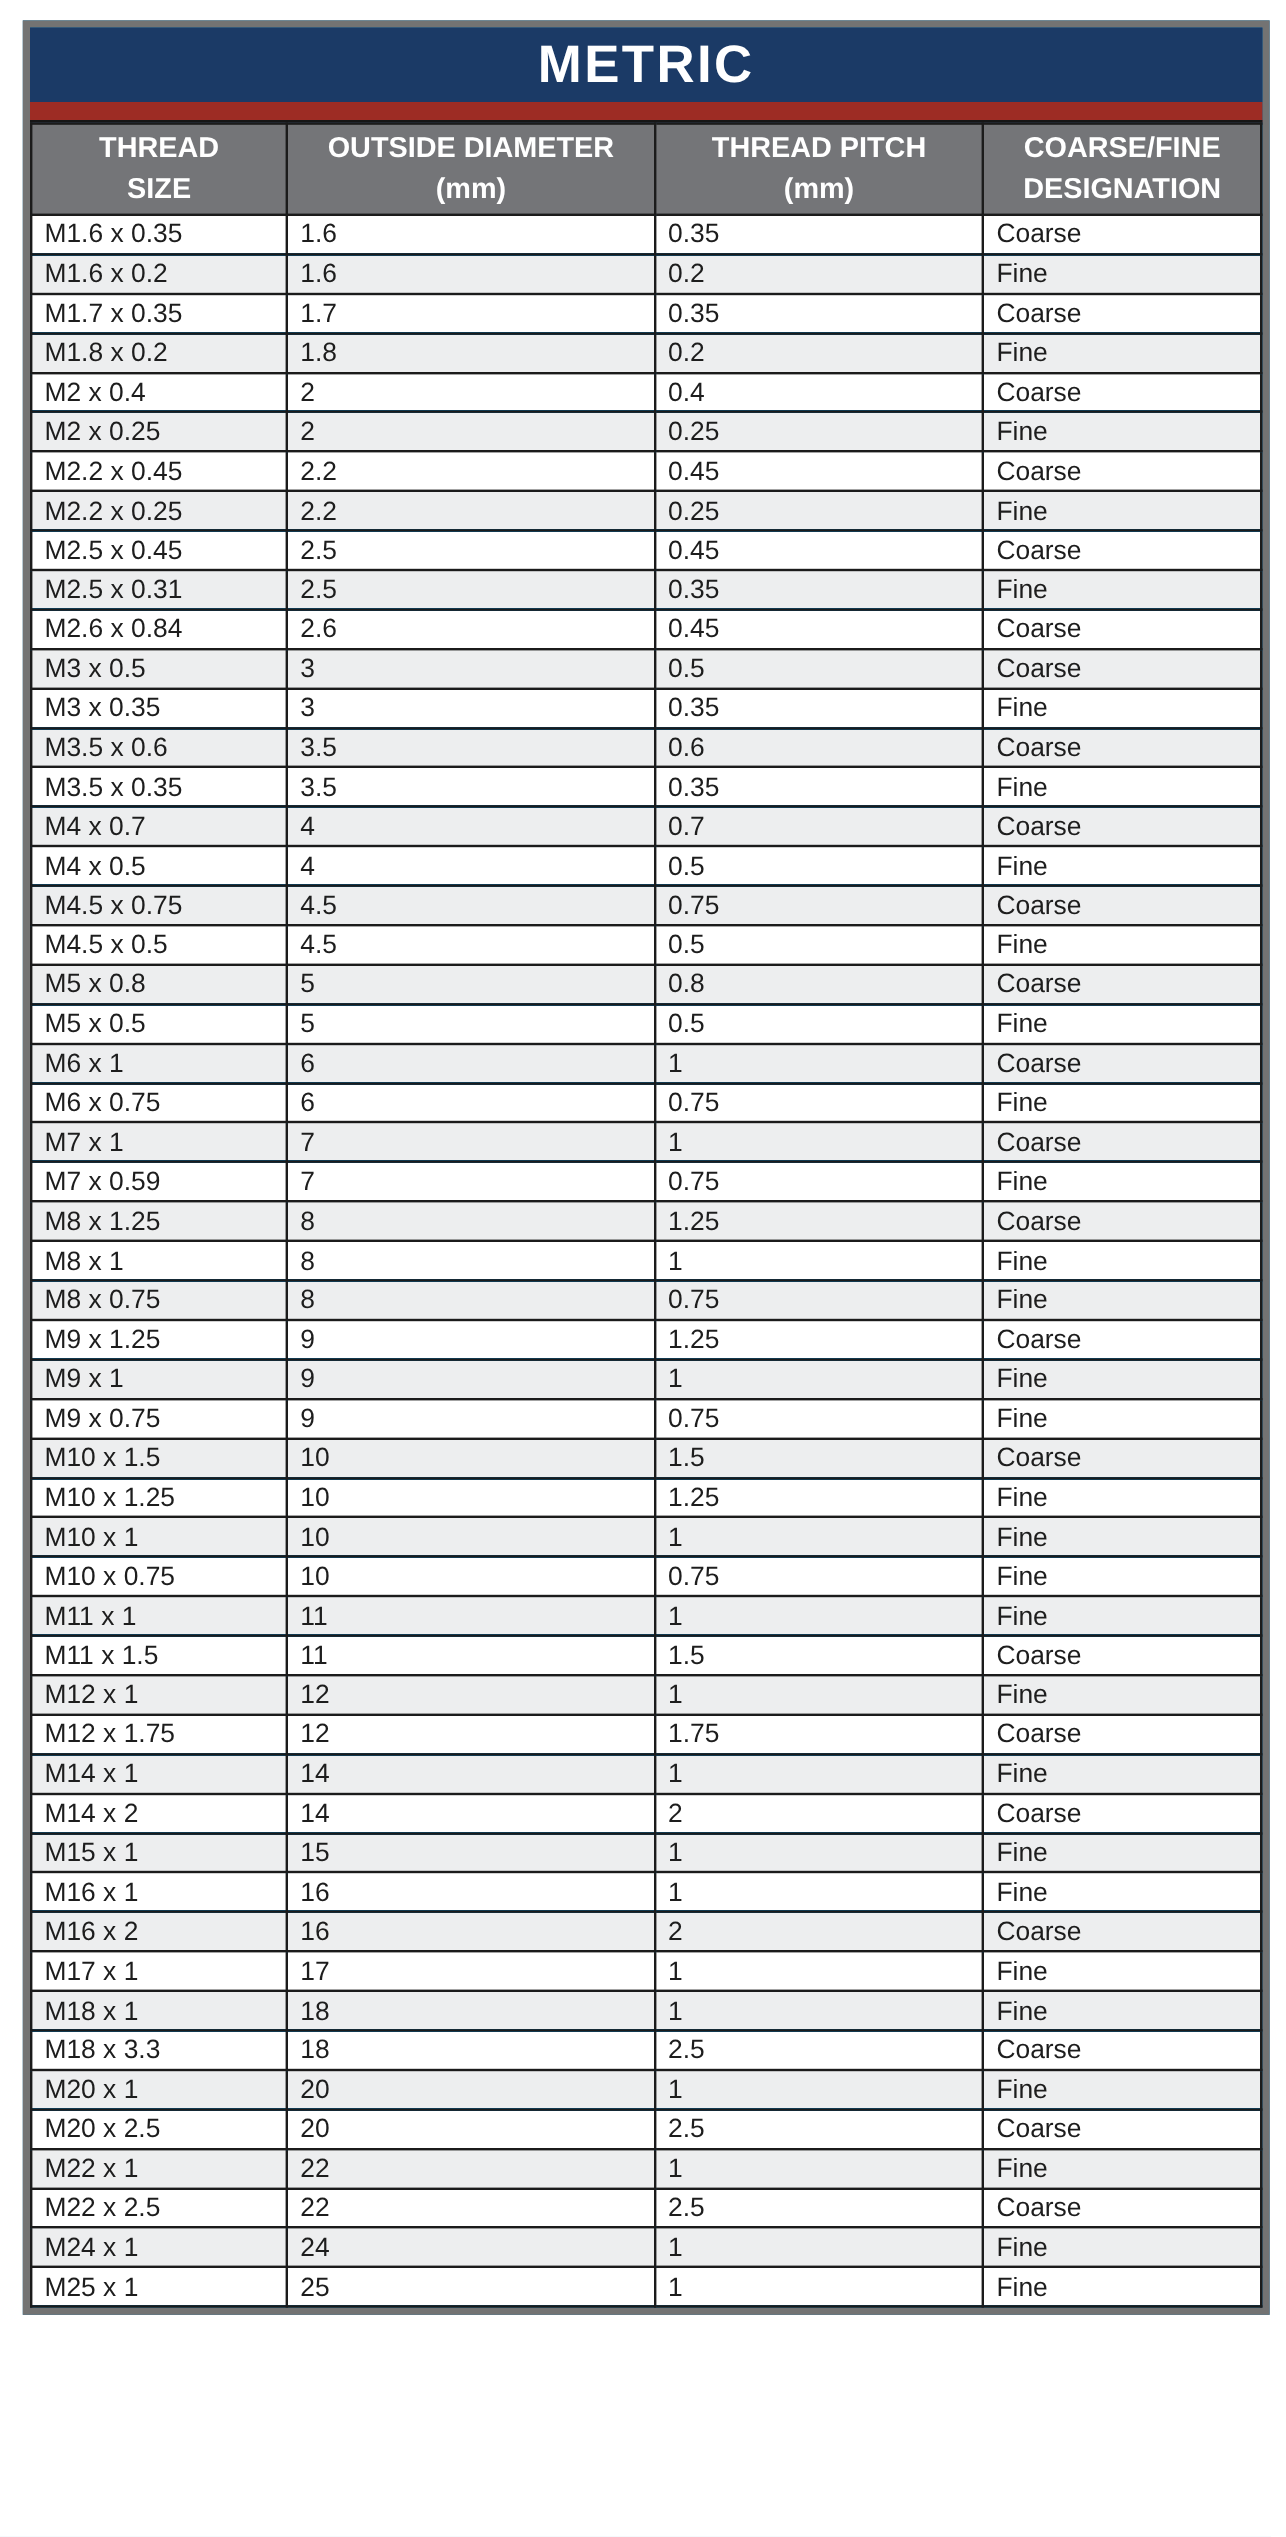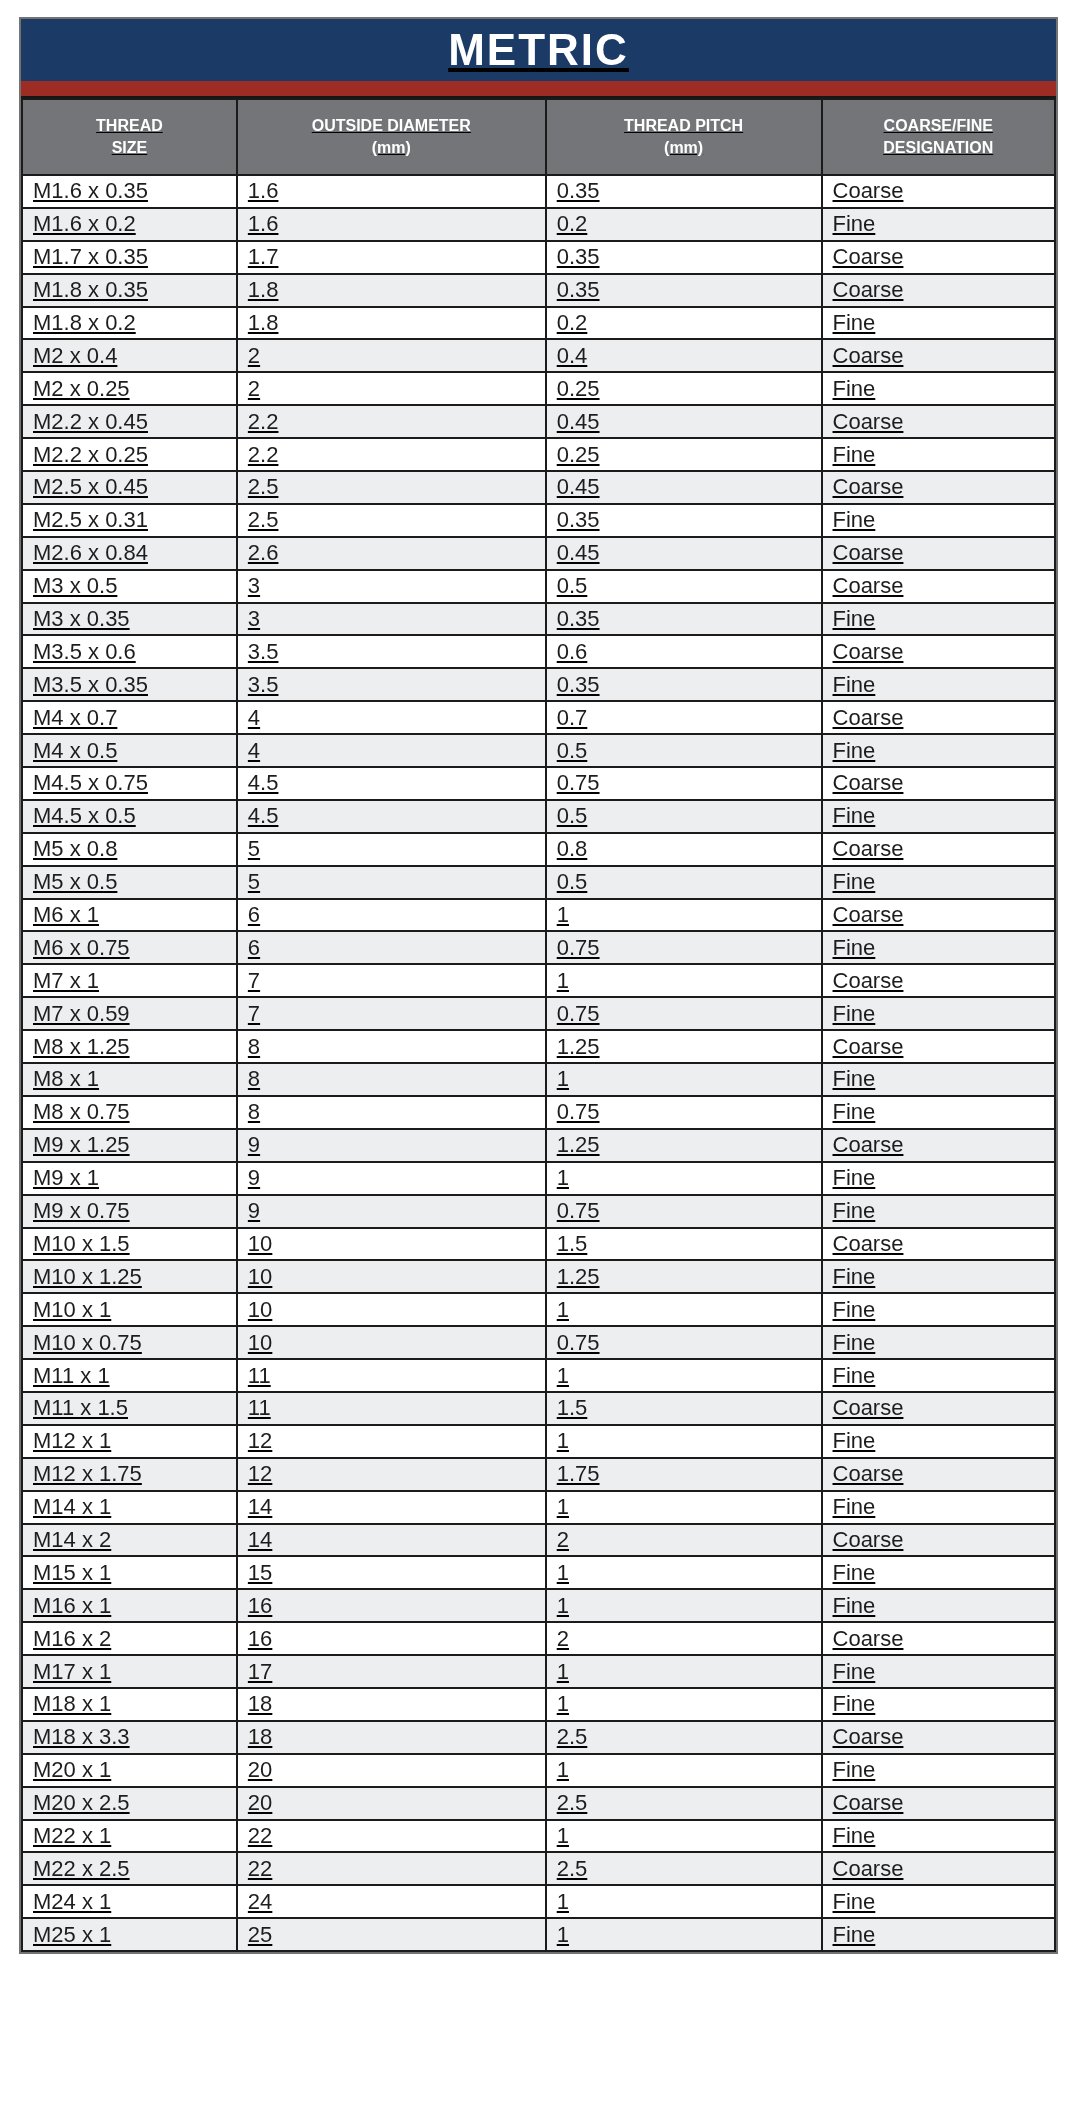--- a/index.html
+++ b/index.html
@@ -13,23 +13,22 @@
     width: 1072px;
     height: 2114px;
     overflow: hidden;
   }
   .outer {
     position: absolute;
     left: 19px;
     top: 17px;
     width: 1039px;
     box-sizing: border-box;
-    border: 2px solid #737373;
+    border: 6px solid #737373;
     background: #0369a1;
-    text-decoration: underline;
   }
   .title-bar {
     background: #1b3a66;
     height: 62px;
     display: flex;
     align-items: center;
     justify-content: center;
   }
   .title-text {
     color: #ffffff;
@@ -49,21 +48,21 @@
     table-layout: fixed;
   }
   .thread-table th,
   .thread-table td {
     border: 2px solid #1b1b1b;
     box-sizing: border-box;
   }
   .thread-table th {
     background: #747578;
     color: #ffffff;
-    font-size: 16px;
+    font-size: 24px;
     font-weight: 700;
     height: 76px;
     text-align: center;
     vertical-align: middle;
     line-height: 1.4;
     padding: 0 4px;
   }
   .thread-table th .hline {
     display: block;
   }
@@ -133,26 +132,20 @@
           <td>0.2</td>
           <td>Fine</td>
         </tr>
         <tr>
           <td>M1.7 x 0.35</td>
           <td>1.7</td>
           <td>0.35</td>
           <td>Coarse</td>
         </tr>
         <tr>
-          <td>M1.8 x 0.35</td>
-          <td>1.8</td>
-          <td>0.35</td>
-          <td>Coarse</td>
-        </tr>
-        <tr>
           <td>M1.8 x 0.2</td>
           <td>1.8</td>
           <td>0.2</td>
           <td>Fine</td>
         </tr>
         <tr>
           <td>M2 x 0.4</td>
           <td>2</td>
           <td>0.4</td>
           <td>Coarse</td>

